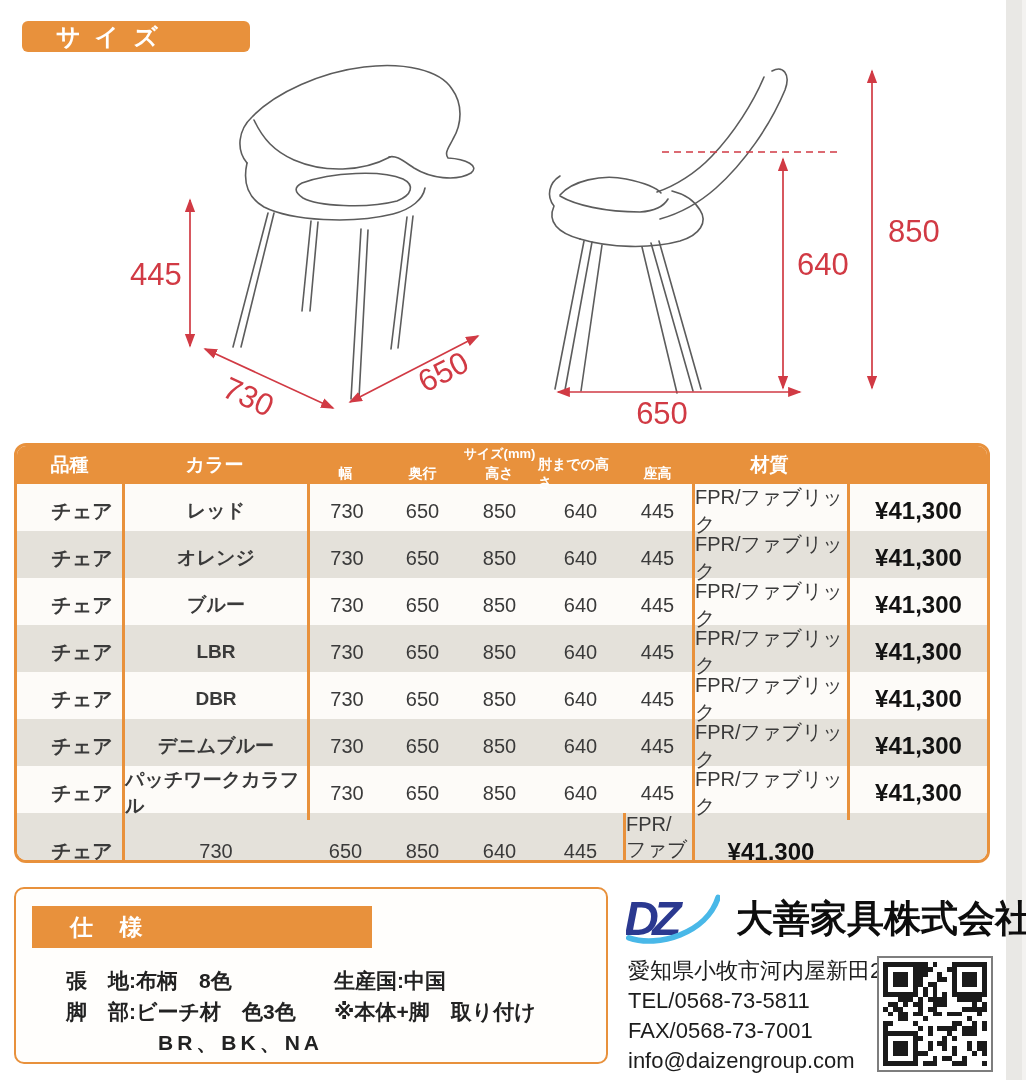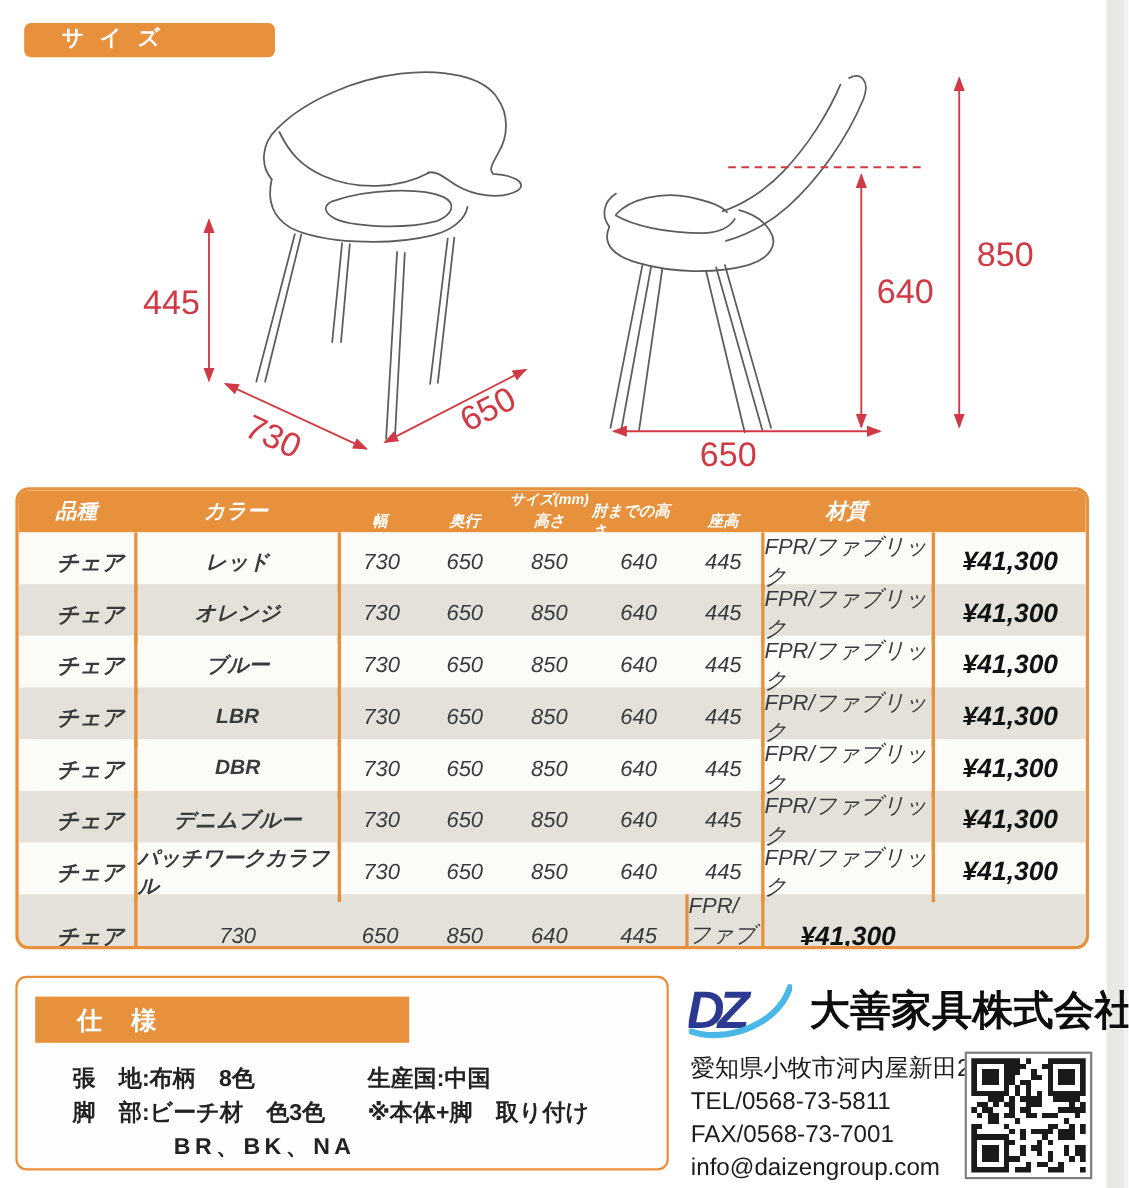--- a/index.html
+++ b/index.html
@@ -13,29 +13,29 @@
   html,body{background:#fff;}
   body{font-family:"Liberation Sans","DejaVu Sans",sans-serif;}
   .page{position:relative;width:1026px;height:1080px;background:#ffffff;overflow:hidden;}
 
   
   .edge-strip{position:absolute;left:1006px;top:0;width:16px;height:1080px;background:#e9e8e5;}
   .edge-strip2{position:absolute;left:1022px;top:0;width:4px;height:1080px;background:#f3f2f0;}
 
   
   .size-badge{position:absolute;left:22px;top:21px;width:228px;height:31px;background:var(--orange);
-    border-radius:6px;color:#fff;font-weight:bold;font-size:20px;letter-spacing:14px;
-    display:flex;padding-left:34px;}
+    border-radius:6px;color:#fff;font-weight:bold;font-size:24px;letter-spacing:14px;
+    display:flex;align-items:center;padding-left:34px;}
 
   
   .diagram{position:absolute;left:0;top:50px;width:1026px;height:400px;}
 
   
   .spec-table{position:absolute;left:14px;top:443px;width:976px;height:420px;
-    border:3px solid var(--orange);border-radius:12px;overflow:hidden;background:var(--row-norm);font-style:italic;}
+    border:3px solid var(--orange);border-radius:12px;overflow:hidden;background:var(--row-norm);}
   .thead{display:grid;grid-template-columns:105px 185px 77px 77px 77px 85px 69px 155px 1fr;
     grid-template-rows:17px 21px;background:var(--orange);color:#fff;height:38px;}
   .hcell{display:flex;align-items:center;justify-content:center;font-weight:bold;font-size:19px;}
   .h-type{grid-column:1;grid-row:1/3;}
   .h-color{grid-column:2;grid-row:1/3;}
   .hgroup{grid-column:3/8;grid-row:1;display:flex;align-items:flex-end;justify-content:center;
     font-size:13px;font-weight:bold;padding-top:3px;}
   .hsub{grid-row:2;display:flex;align-items:center;justify-content:center;font-size:14px;font-weight:bold;}
   .s0{grid-column:3;} .s1{grid-column:4;} .s2{grid-column:5;} .s3{grid-column:6;} .s4{grid-column:7;}
   .h-material{grid-column:8;grid-row:1/3;}

